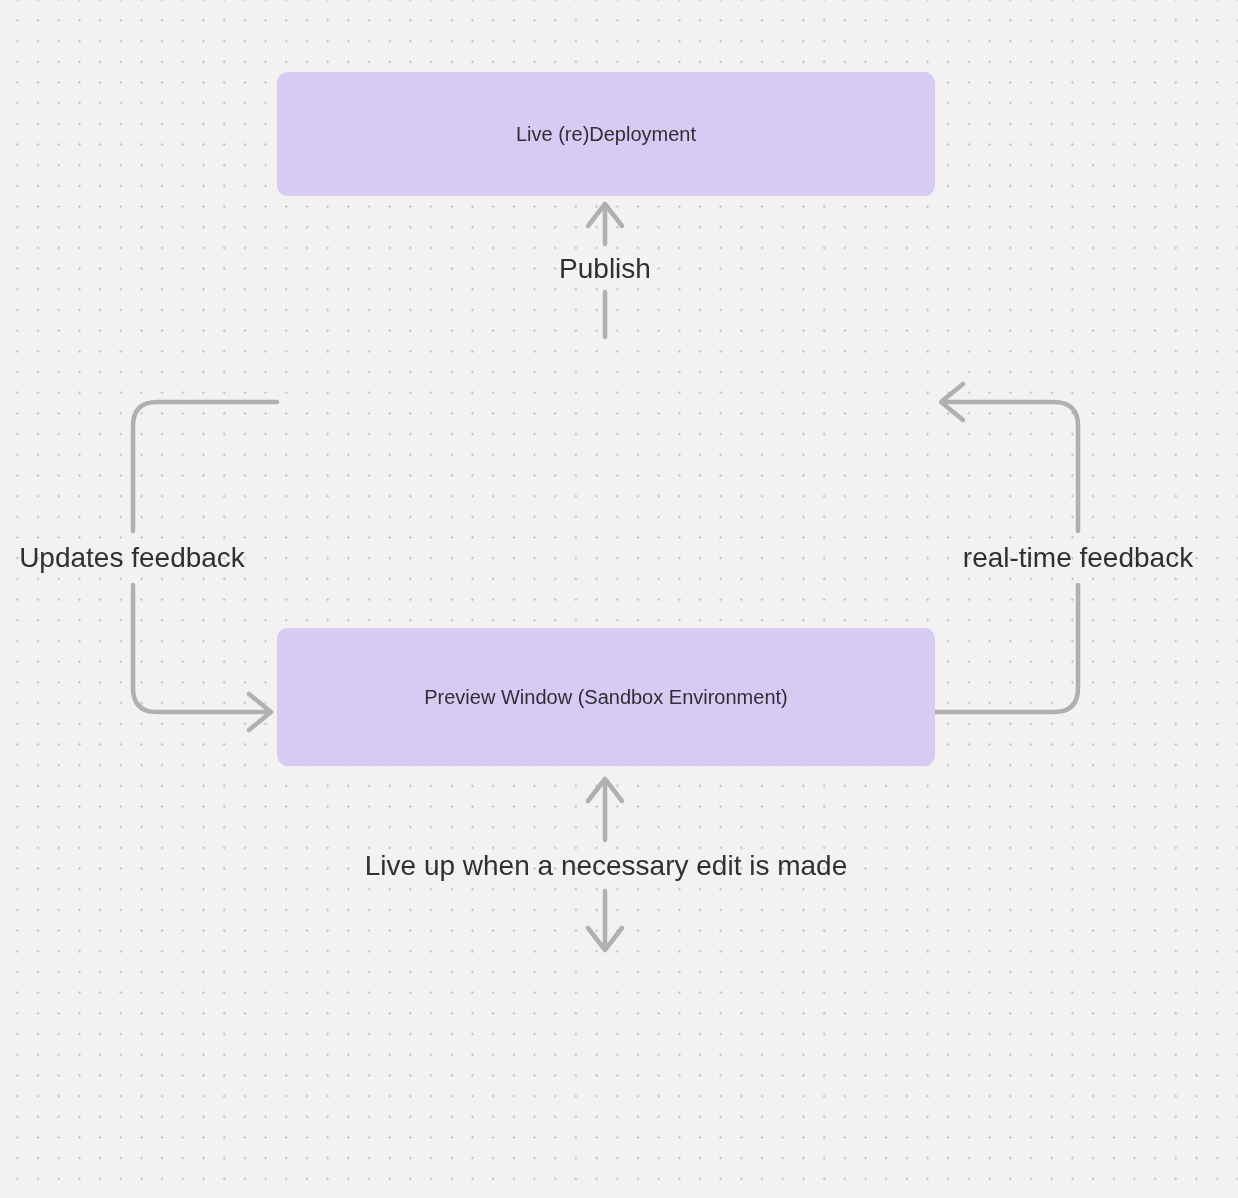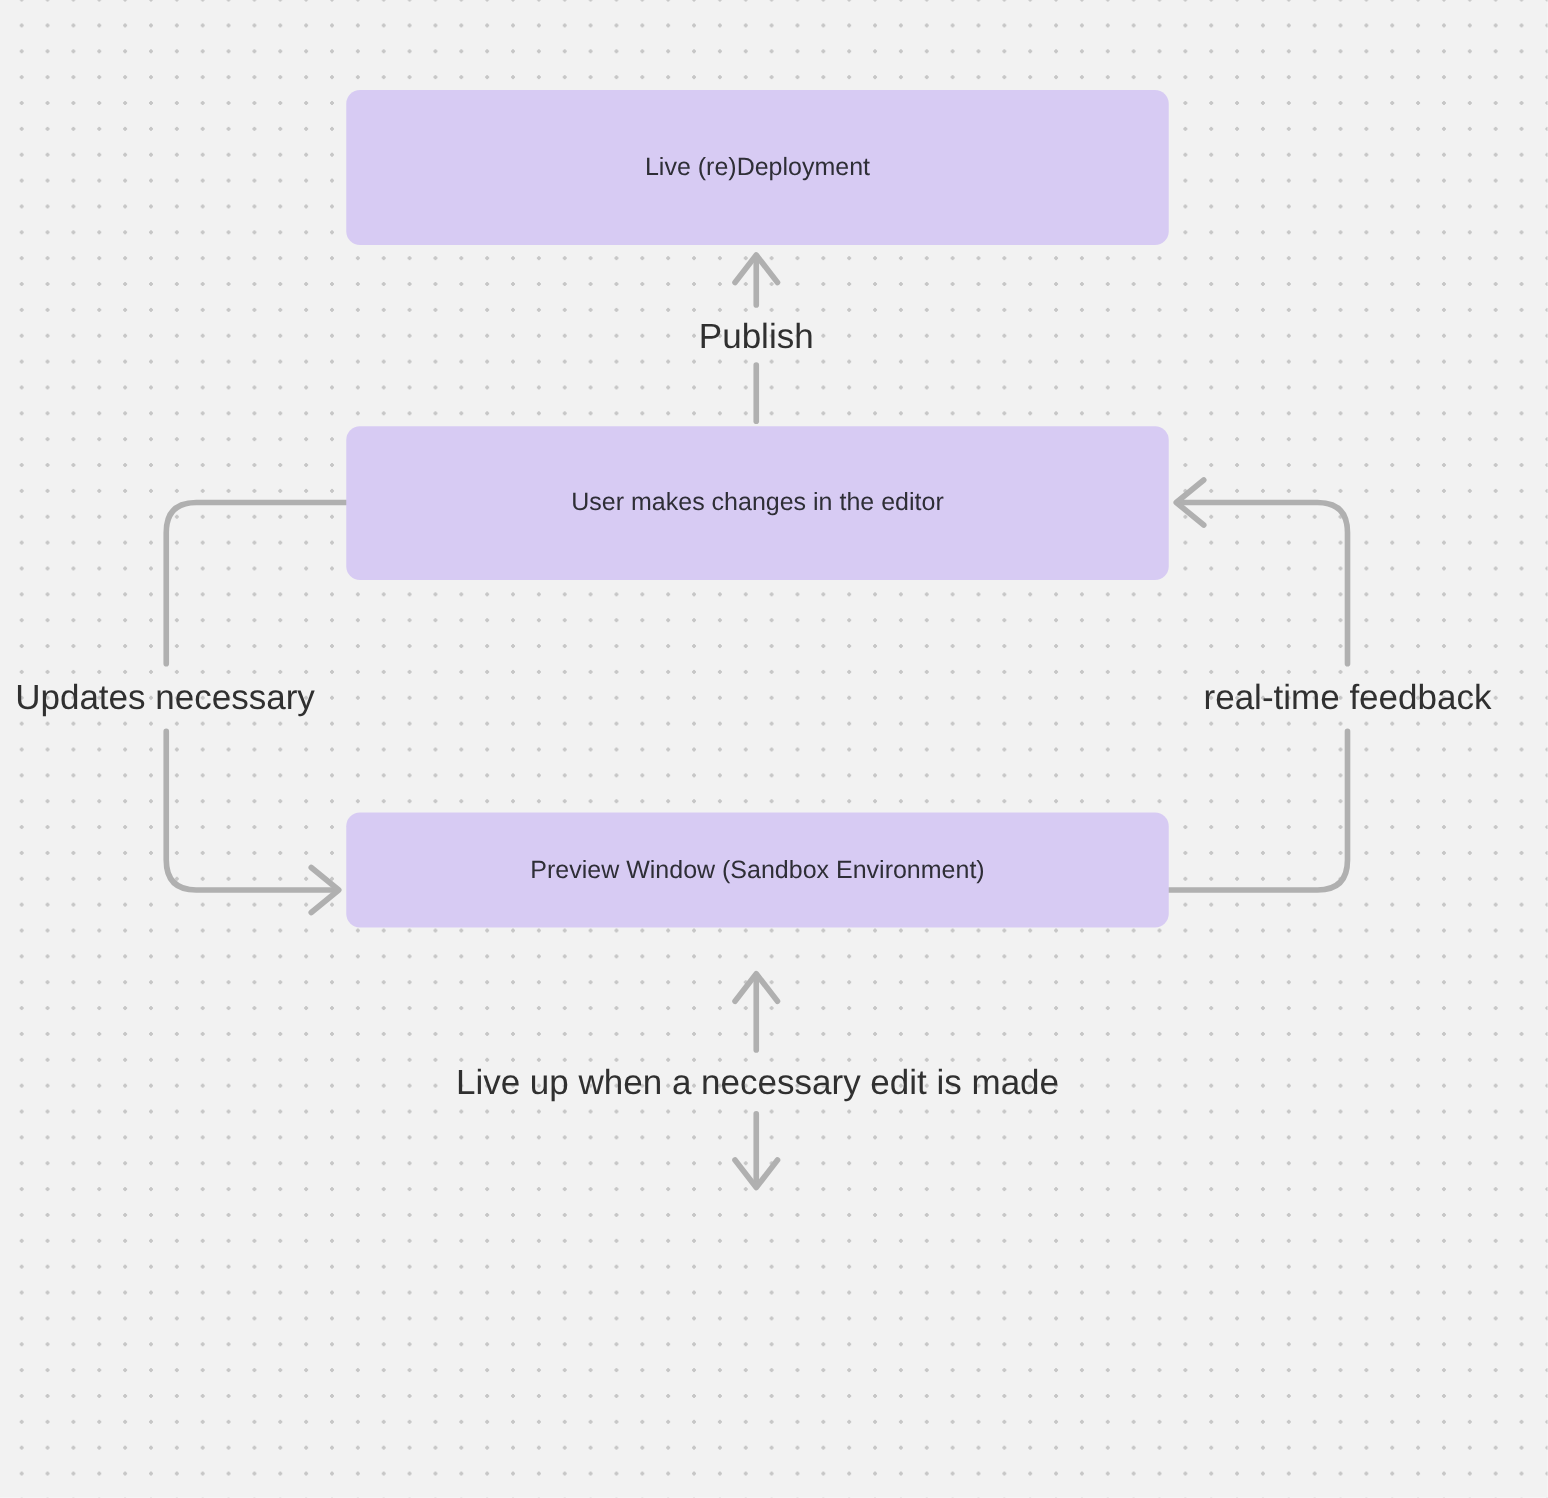--- a/index.html
+++ b/index.html
@@ -42,21 +42,21 @@
     display: flex;
     align-items: center;
     justify-content: center;
     font-size: 20px;
     color: #2e2e36;
     text-align: right;
     box-sizing: border-box;
   }
   .node-live     { top: 72px;  height: 124px; }
   .node-editor   { top: 341px; }
-  .node-preview  { top: 650px; height: 92px; }
+  .node-preview  { top: 628px; height: 138px; }
   .node-dev      { top: 958px; }
   .edge-label {
     position: absolute;
     transform: translate(-50%, -50%);
     font-size: 28px;
     color: #303030;
     white-space: nowrap;
   }
   .label-publish    { left: 605px;  top: 269px; }
   .label-updates    { left: 132px;  top: 558px; }
@@ -93,27 +93,24 @@
       <path d="M 605 782 L 605 840"></path>
       <path d="M 605 891 L 605 947"></path>
       <path d="M 588 928 L 605 950 L 622 928"></path>
     </g>
   </svg>
 
   <div class="node node-live">
     <span>Live (re)Deployment</span>
   </div>
 
-  <div class="node node-editor">
-    <span>User makes changes in the editor</span>
-  </div>
 
   <div class="node node-preview">
     <span>Preview Window (Sandbox Environment)</span>
   </div>
 
 
   <div class="edge-label label-publish">Publish</div>
-  <div class="edge-label label-updates">Updates necessary</div>
+  <div class="edge-label label-updates">Updates feedback</div>
   <div class="edge-label label-feedback">real-time feedback</div>
   <div class="edge-label label-spunup">Live up when a necessary edit is made</div>
 
 </div>
 
 </body></html>

